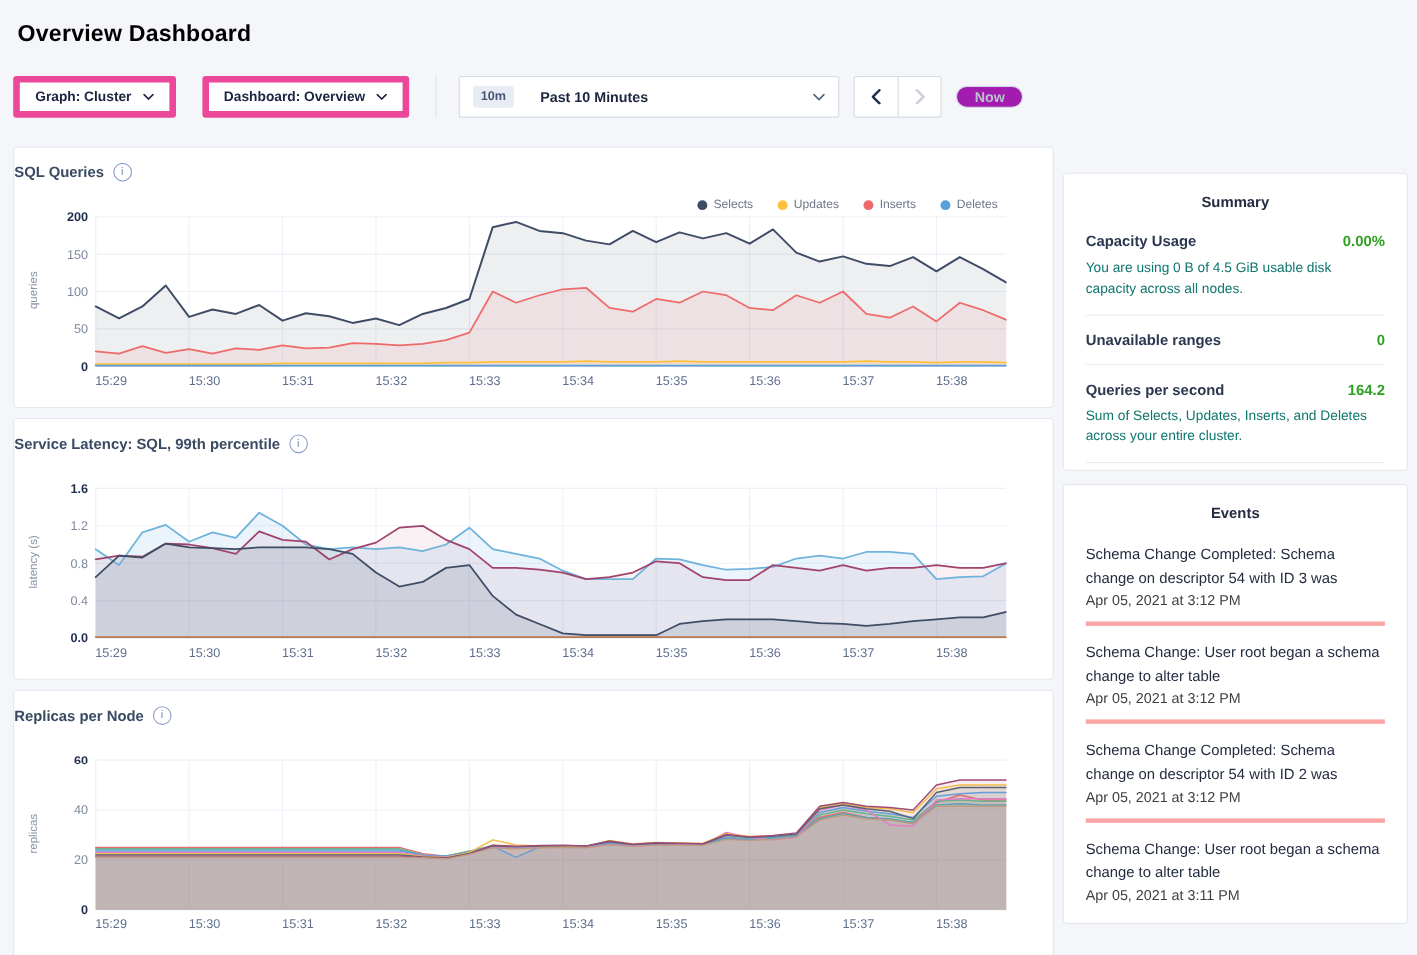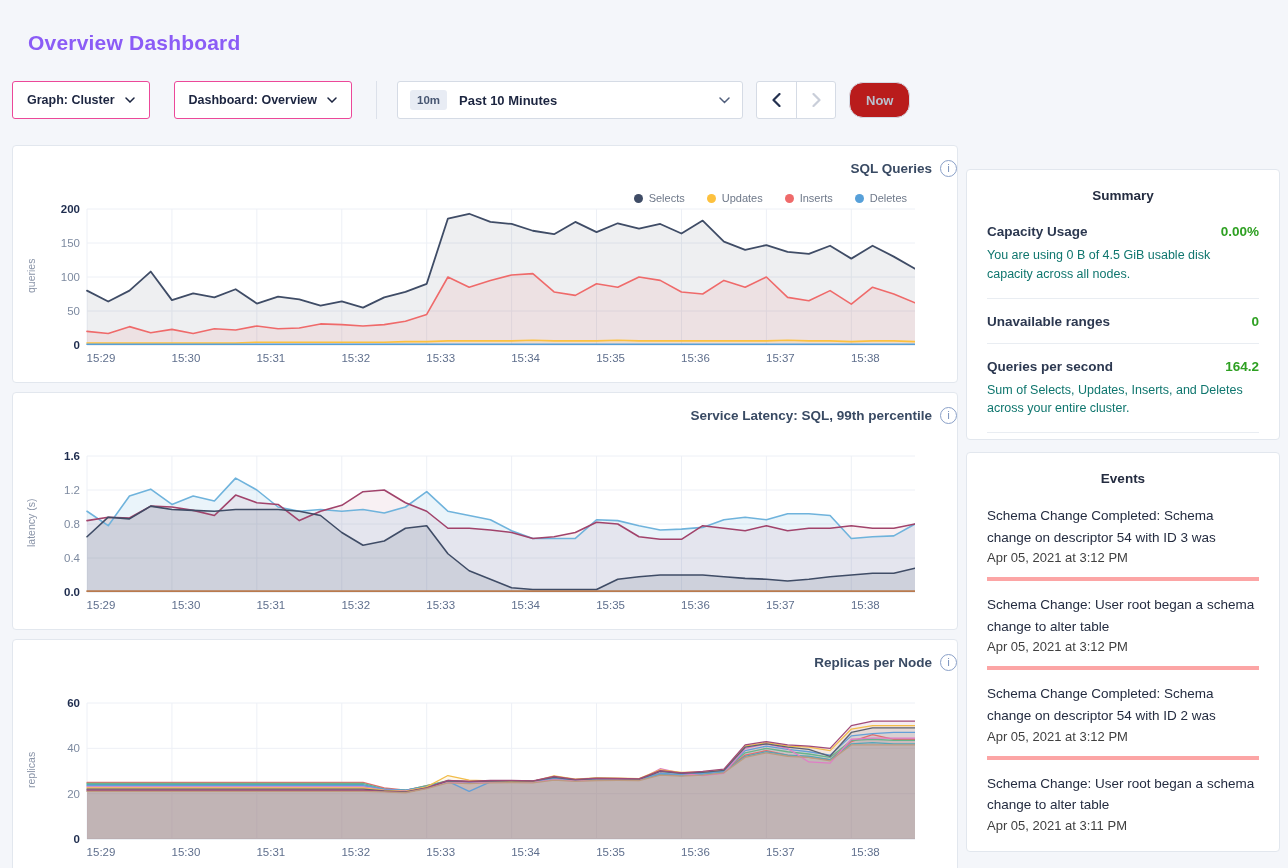--- a/index.html
+++ b/index.html
@@ -1,41 +1,41 @@
 <!DOCTYPE html>
 <html><head>
 <meta charset="utf-8">
 <style>
   html,body{margin:0;padding:0;}
   body{width:1288px;height:868px;overflow:hidden;background:#f4f6fa;
        font-family:"Liberation Sans",sans-serif;color:#242c40;}
   .page{padding:14px 8px 0 12px;}
-  h1{font-size:21px;font-weight:700;margin:16px;color:#8b5cf6;letter-spacing:.2px;line-height:26px;}
+  h1{font-size:21px;font-weight:700;margin:4px;color:#000000;letter-spacing:.2px;line-height:26px;}
   button{font-family:inherit;box-sizing:border-box;}
   .toolbar{display:flex;align-items:center;margin-top:25px;height:38px;}
-  .dd{display:flex;align-items:center;gap:10px;background:#fff;border:1px solid #ec4899;border-radius:3px;
+  .dd{display:flex;align-items:center;gap:10px;background:#fff;border:6px solid #ec4899;border-radius:3px;
       height:38px;padding:0 14px;font-size:12.5px;font-weight:700;color:#1c2540;cursor:pointer;margin-right:24px;}
   .vdiv{width:1px;height:38px;background:#dce1ea;margin-right:20px;}
   .time-sel{display:flex;align-items:center;background:#fff;border:1px solid #d5dbe5;border-radius:3px;
       height:38px;width:346px;padding:0 12px;cursor:pointer;}
   .badge{background:#e8ecf4;border-radius:3px;padding:4px 7px;font-size:11.5px;font-weight:700;color:#475672;}
-  .time-label{margin-left:12px;font-size:13px;font-weight:700;color:#1c2540;}
+  .time-label{margin-left:24px;font-size:13px;font-weight:700;color:#1c2540;}
   .chev{margin-left:auto;display:flex;align-items:center;}
   .arrows{display:flex;margin-left:13px;border:1px solid #d5dbe5;border-radius:3px;background:#fff;height:38px;box-sizing:border-box;}
   .arrows button{width:39px;border:none;background:none;display:flex;align-items:center;justify-content:center;cursor:pointer;}
   .arrows button + button{border-left:1px solid #d5dbe5;}
-  .now{margin-left:13px;height:36px;background:#b91c1c;border:1px solid #d5dbe5;border-radius:14px;
+  .now{margin-left:13px;height:20px;background:#a21caf;border:1px solid #d5dbe5;border-radius:14px;
        padding:0 16px;font-size:13px;font-weight:700;color:#b9c1ce;cursor:default;}
   .main{display:flex;margin-top:26px;gap:8px;align-items:flex-start;}
   .col-left{width:946px;flex:none;}
   .col-right{flex:1;min-width:0;}
   .card{background:#fff;border:1px solid #e2e7ee;border-radius:4px;box-sizing:border-box;}
   .chart-card{position:relative;height:238px;margin-bottom:9px;padding-top:14px;}
   .chart-card.last{height:252px;}
-  .c-title{text-align:center;font-size:13.5px;font-weight:700;color:#394a63;display:flex;align-items:center;justify-content:flex-end;gap:8px;}
+  .c-title{text-align:center;font-size:13.5px;font-weight:700;color:#394a63;display:flex;align-items:center;justify-content:flex-start;gap:8px;}
   .info{display:inline-flex;width:15px;height:15px;border:1px solid #8aa0c8;border-radius:50%;color:#6d87b5;
         font-size:10px;line-height:1;align-items:center;justify-content:center;font-weight:400;cursor:pointer;}
   .legend{position:absolute;top:46px;right:50px;display:flex;gap:22px;justify-content:space-between;}
   .lg-item{display:flex;align-items:center;gap:6px;font-size:11px;color:#6e7889;}
   .lg-dot{width:9px;height:9px;border-radius:50%;flex:none;}
   .chart-wrap{display:flex;margin-top:24px;padding-left:10px;}
   .ylabel{width:16px;display:flex;align-items:center;justify-content:center;font-size:10.5px;color:#8a94a8;
           writing-mode:vertical-rl;transform:rotate(180deg);height:150px;}
   svg.plot{display:block;}
   .side-card{background:#fff;border:1px solid #e2e7ee;border-radius:4px;padding:18px 20px 6px;box-sizing:border-box;margin-top:24px;}

